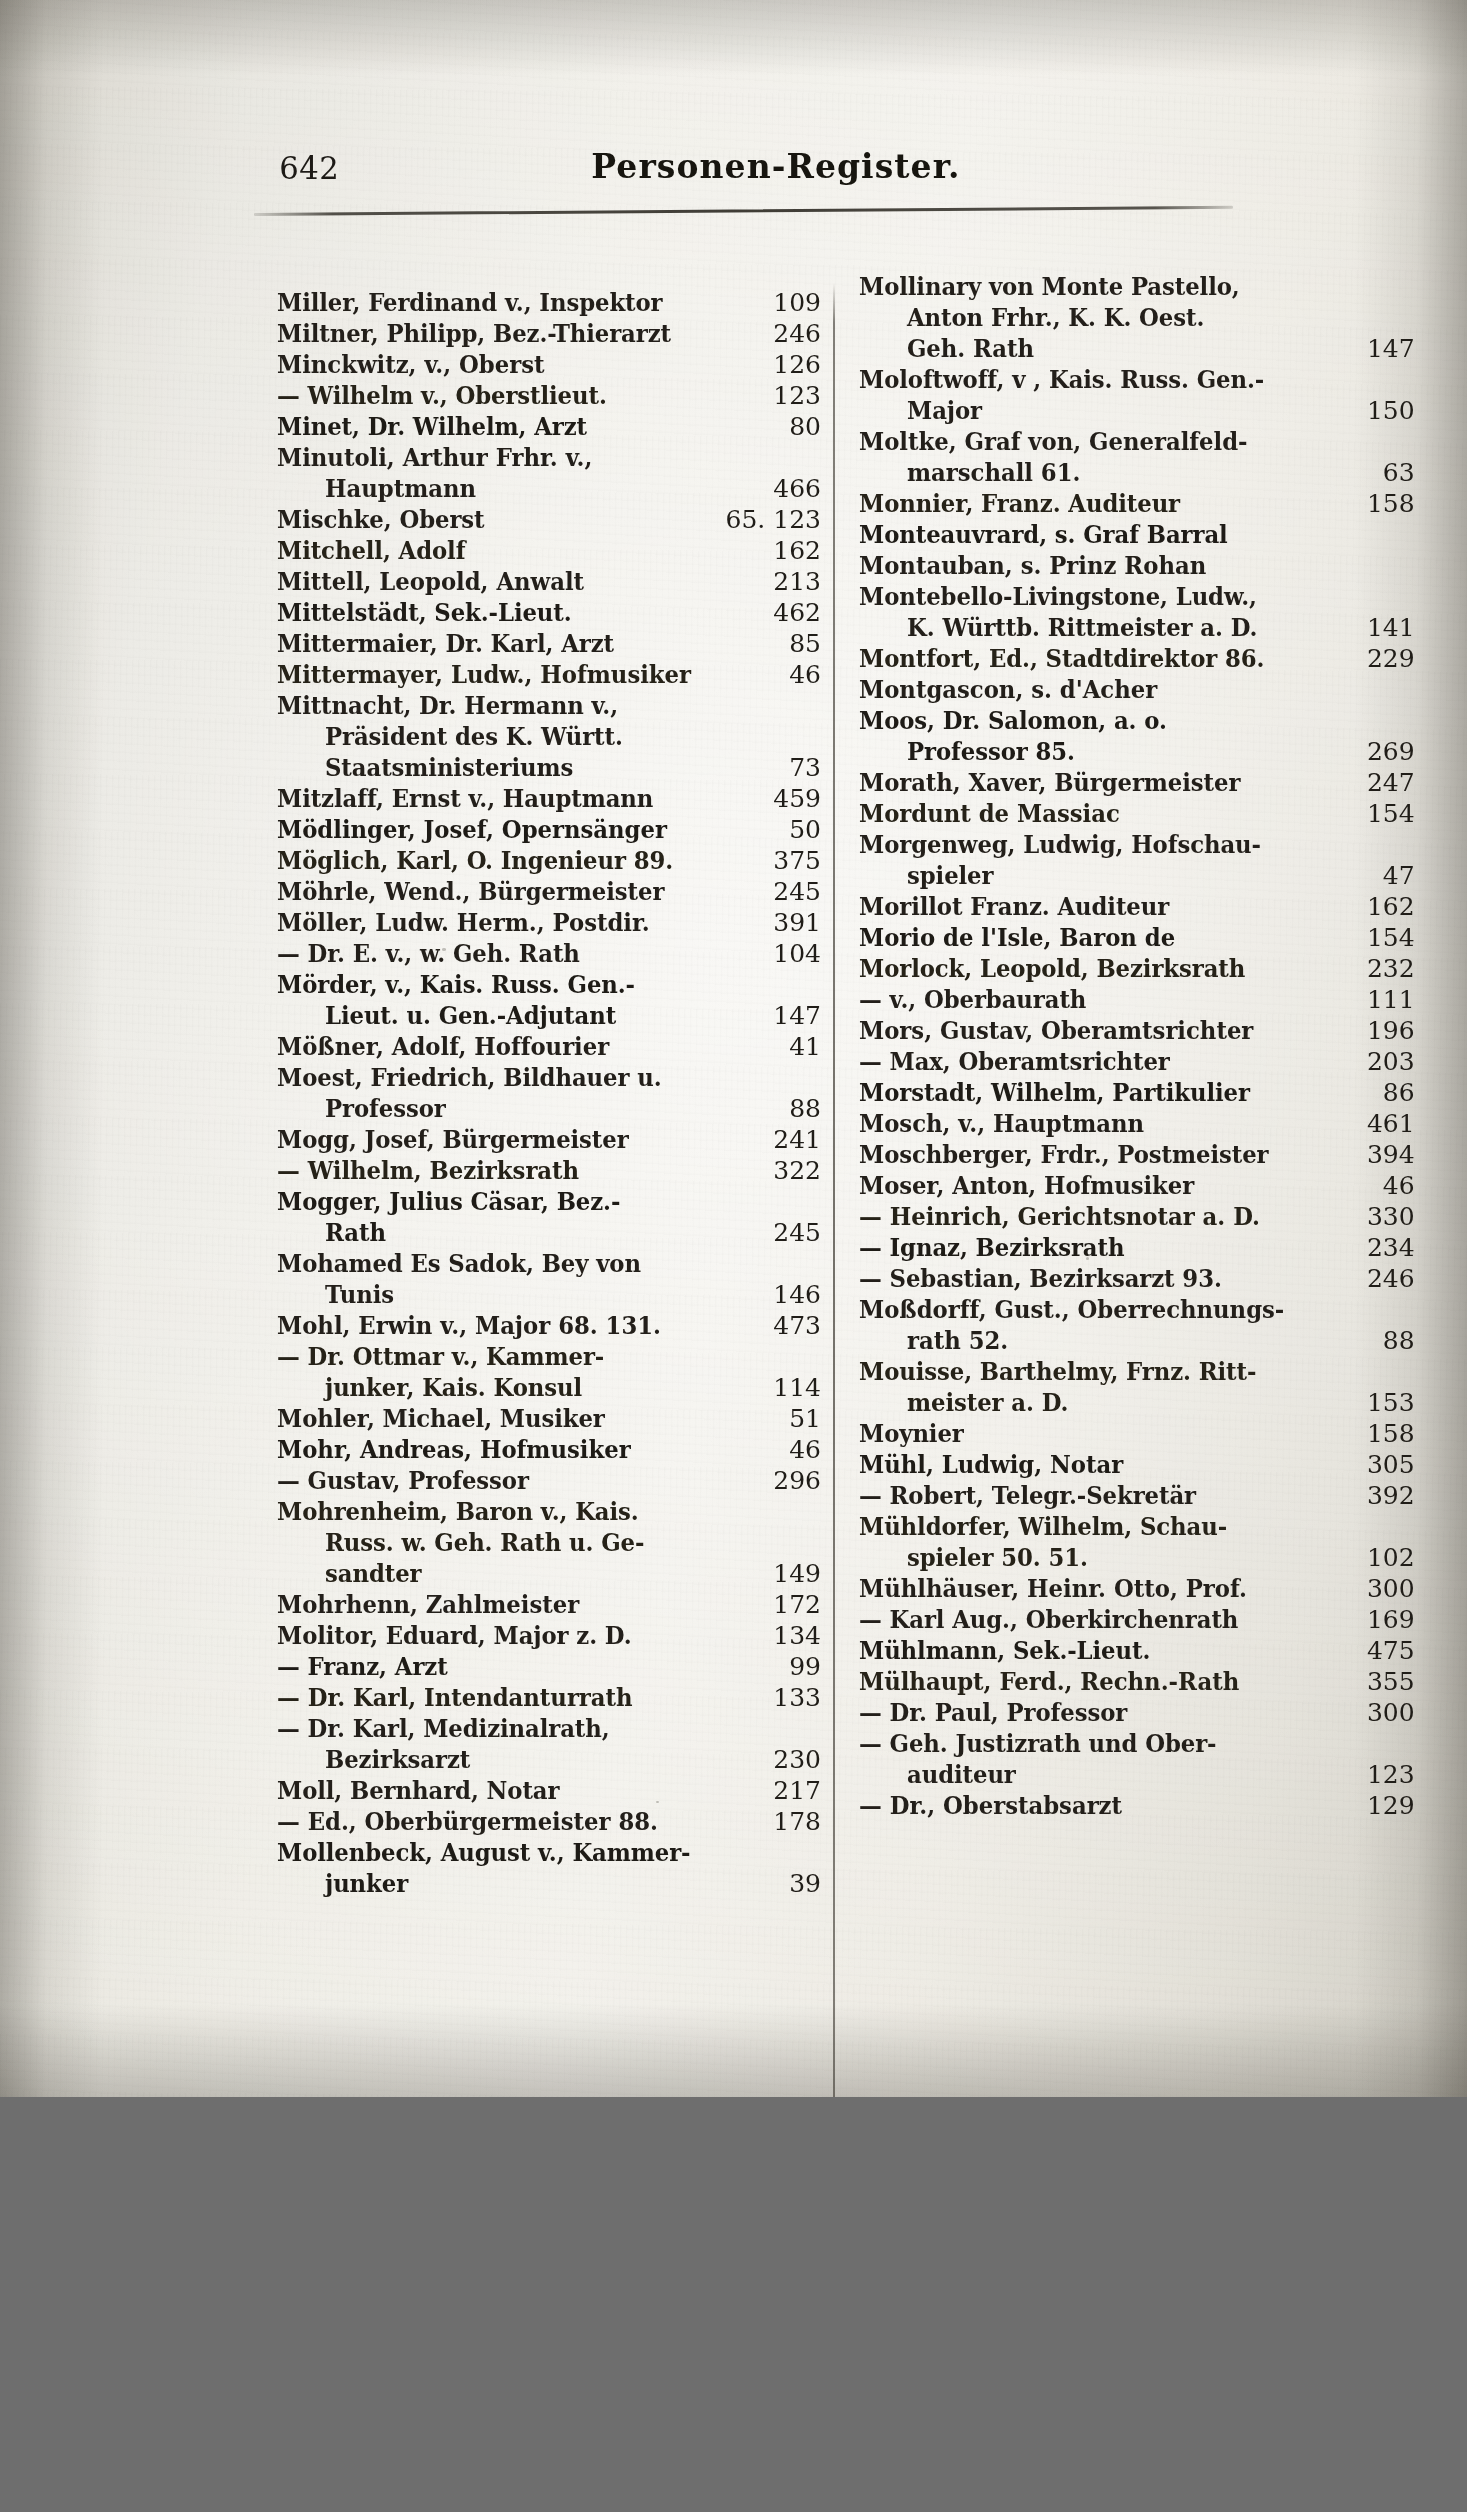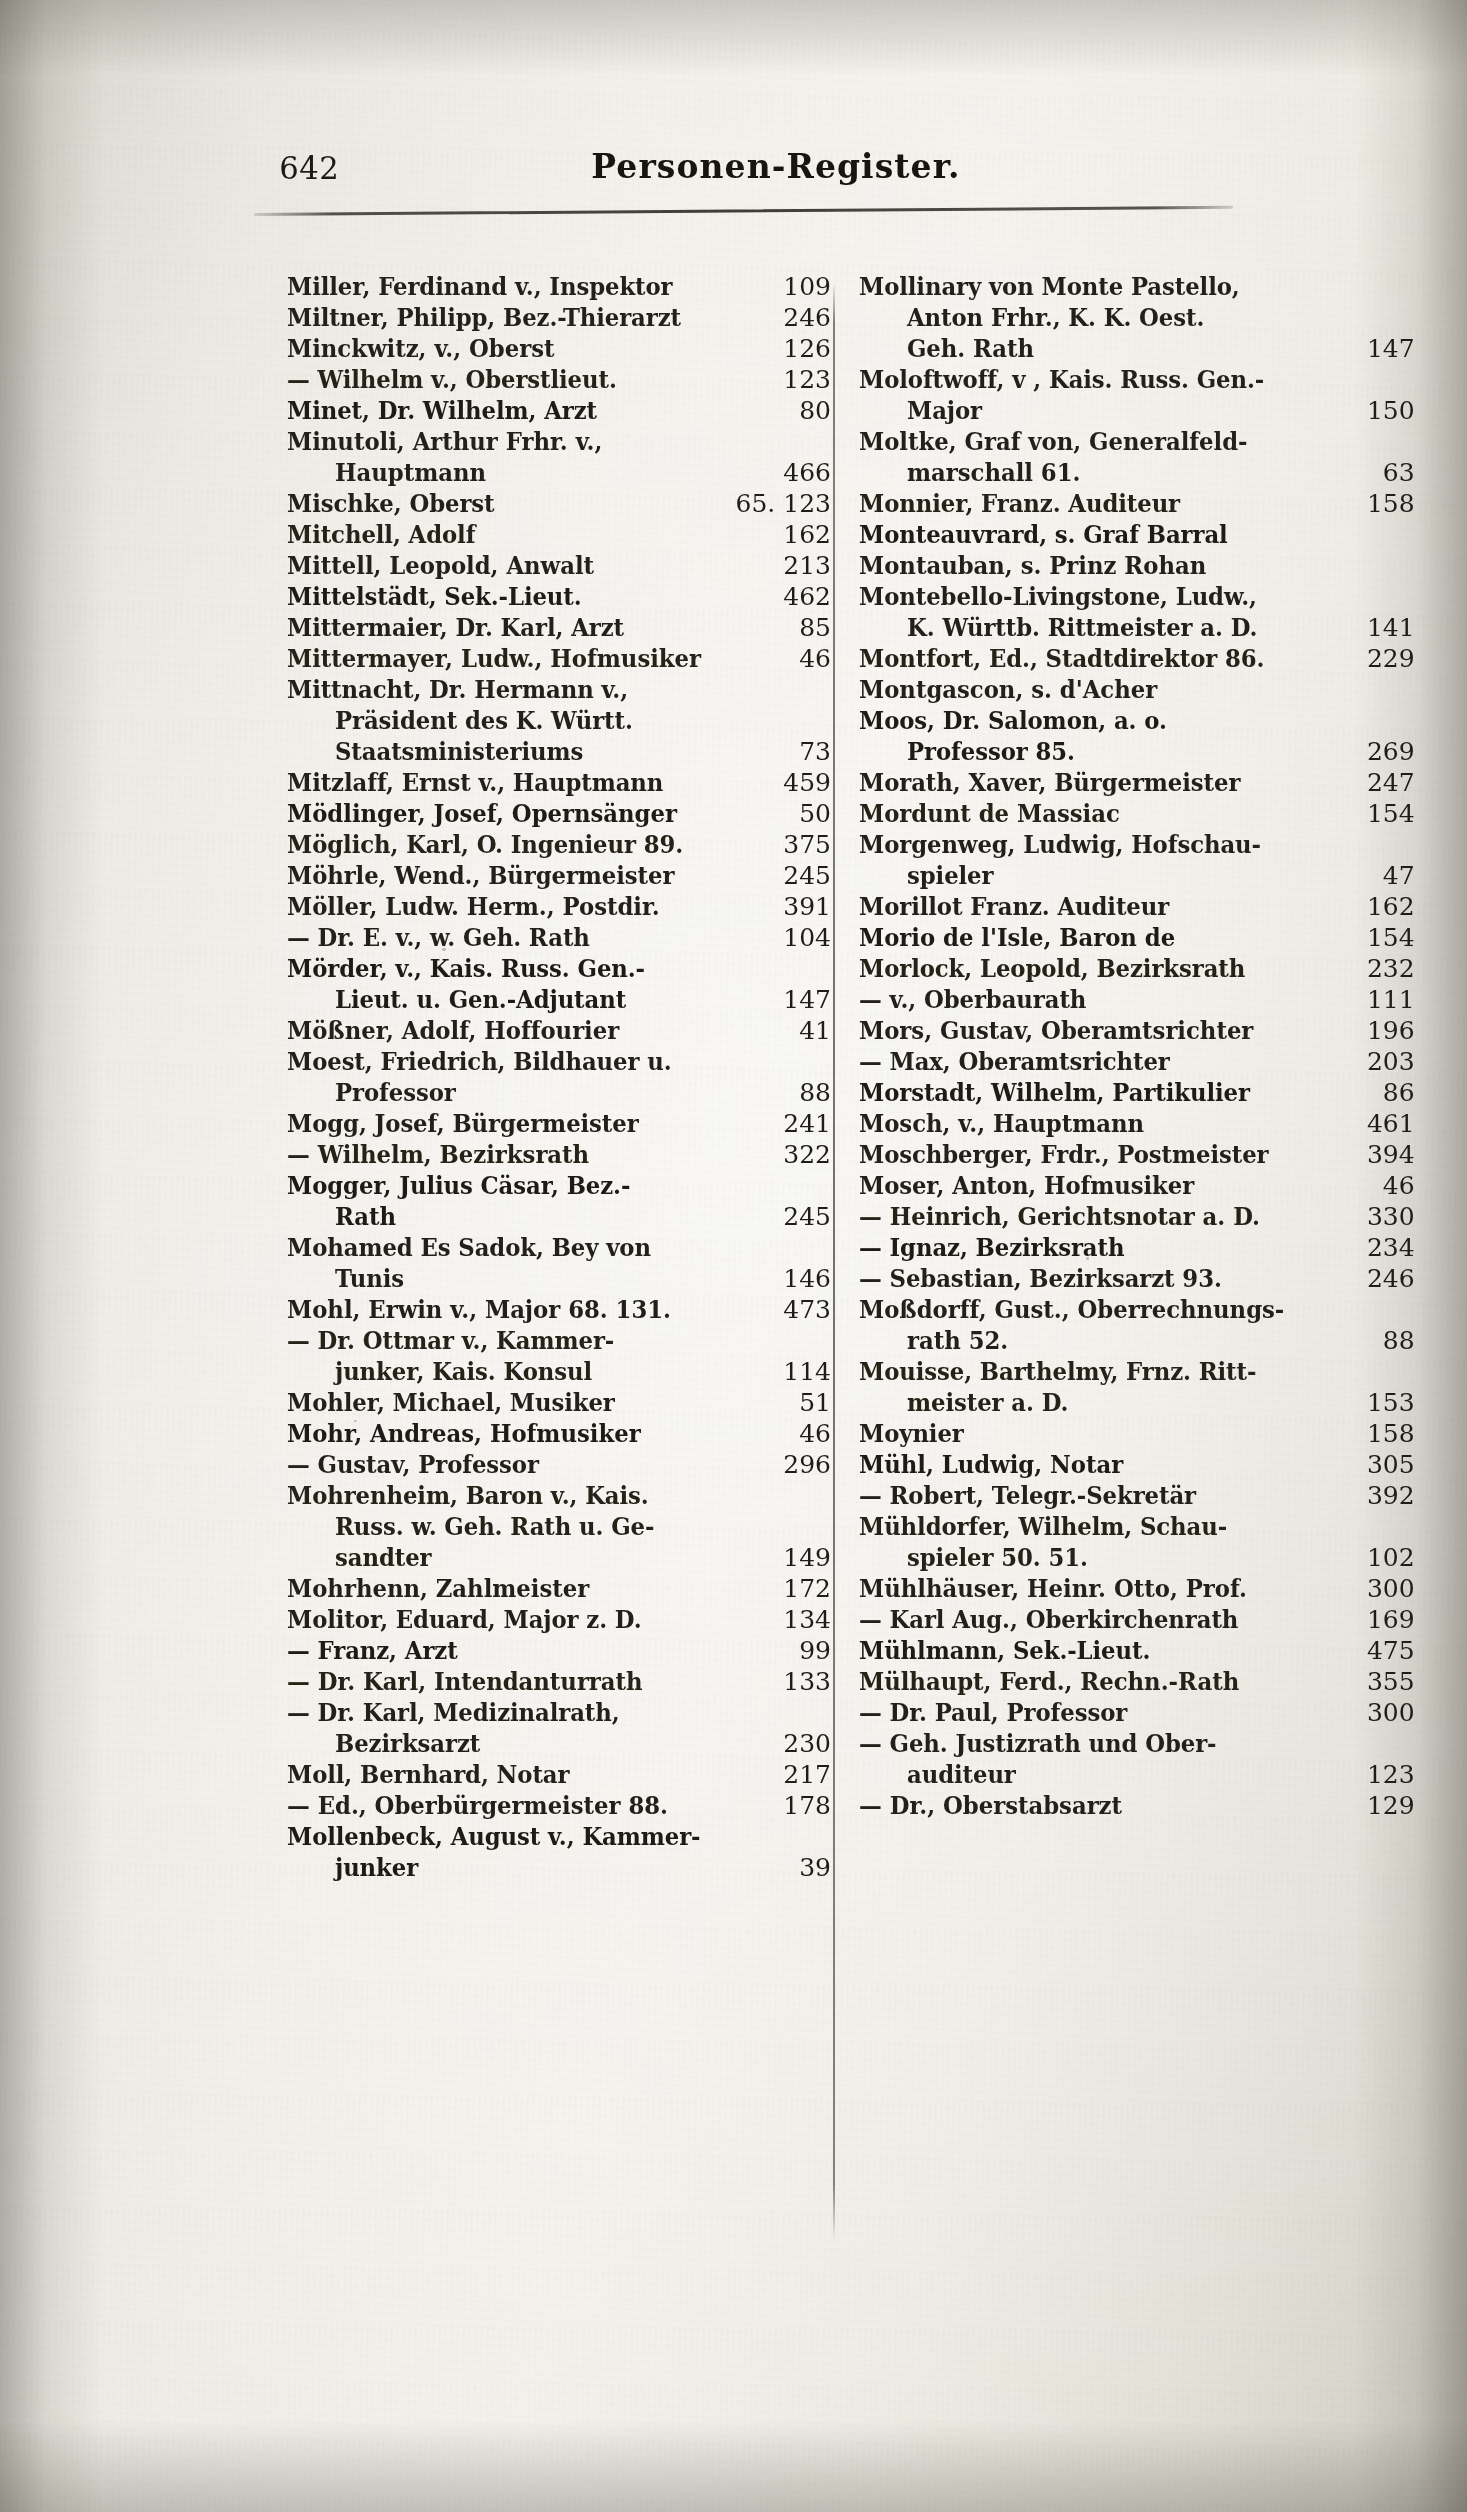--- a/index.html
+++ b/index.html
@@ -3,21 +3,21 @@
 <meta charset="utf-8">
 <style>
   html, body {
     margin: 0;
     padding: 0;
     background: #6e6e6e;
   }
   .page {
     position: relative;
     width: 1468px;
-    height: 2512px;
+    height: 2097px;
     background: #d8d5cd;
     overflow: hidden;
     font-family: "DejaVu Serif", "Liberation Serif", serif;
   }
   
   .paper {
     position: absolute;
     inset: 0;
     background:
       radial-gradient(ellipse 120% 95% at 50% 45%, rgba(255,255,255,0.62) 0%, rgba(255,255,255,0.30) 45%, rgba(255,255,255,0.0) 78%),
@@ -107,21 +107,21 @@
   .columns {
     position: absolute;
     left: 0;
     top: 271px;
     width: 1468px;
   }
   .col {
     position: absolute;
     top: 0;
   }
-  .col-left  { left: 287px;  width: 544px; }
+  .col-left  { left: 277px;  width: 544px; margin-top: 16px; }
   .col-right { left: 859px; width: 560px; }
 
   .divider {
     position: absolute;
     left: 833px;
     top: 283px;
     width: 2.2px;
     height: 1959px;
     background: linear-gradient(180deg, rgba(60,56,48,0.0) 0%, rgba(60,56,48,0.62) 2%, rgba(60,56,48,0.70) 50%, rgba(60,56,48,0.60) 97%, rgba(60,56,48,0.0) 100%);
   }

